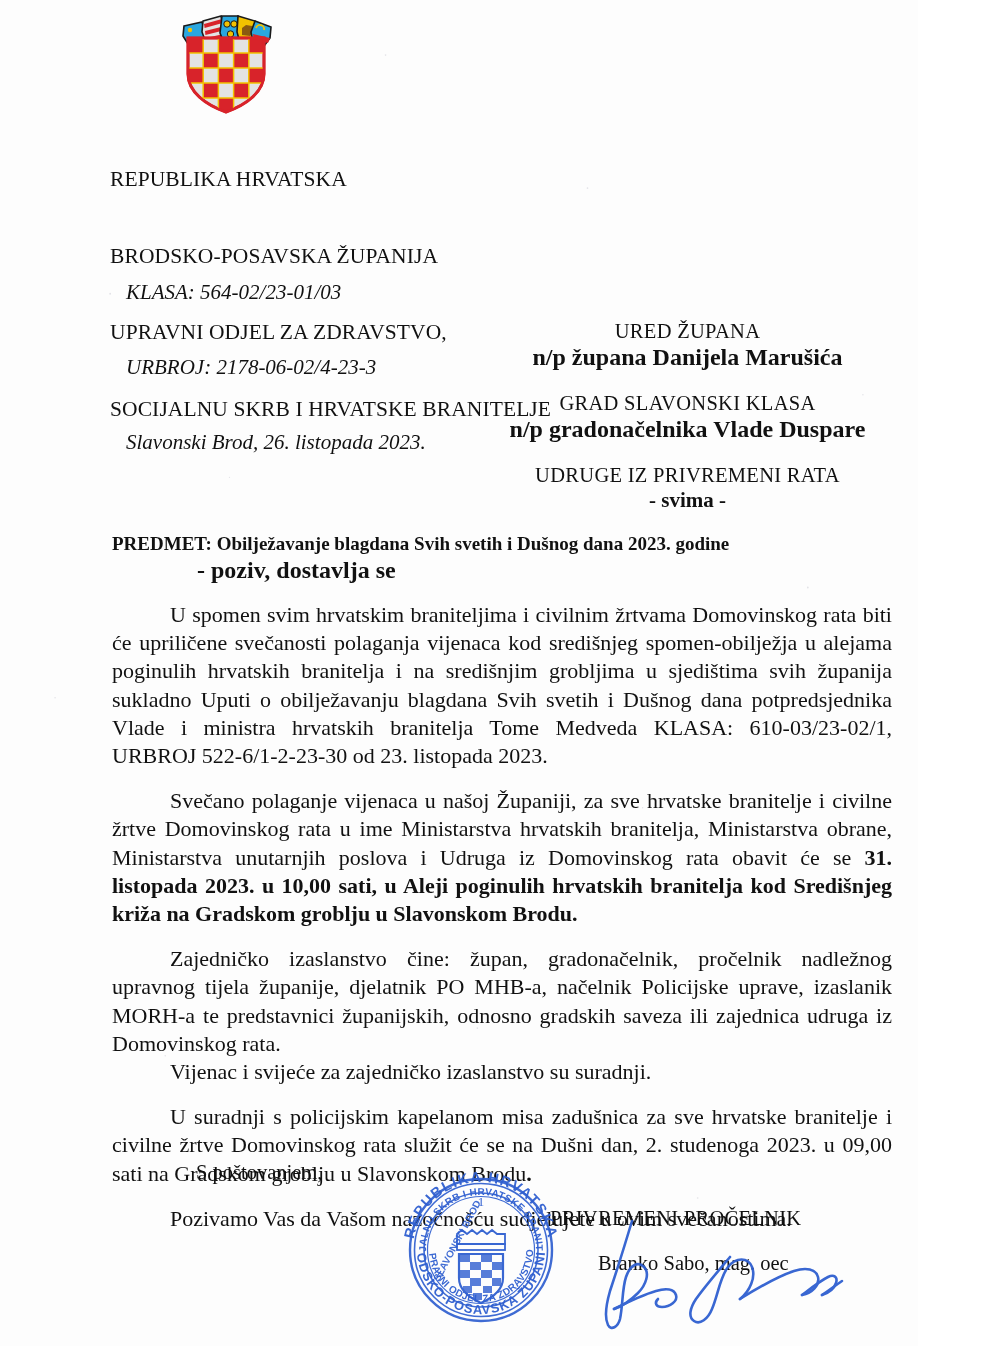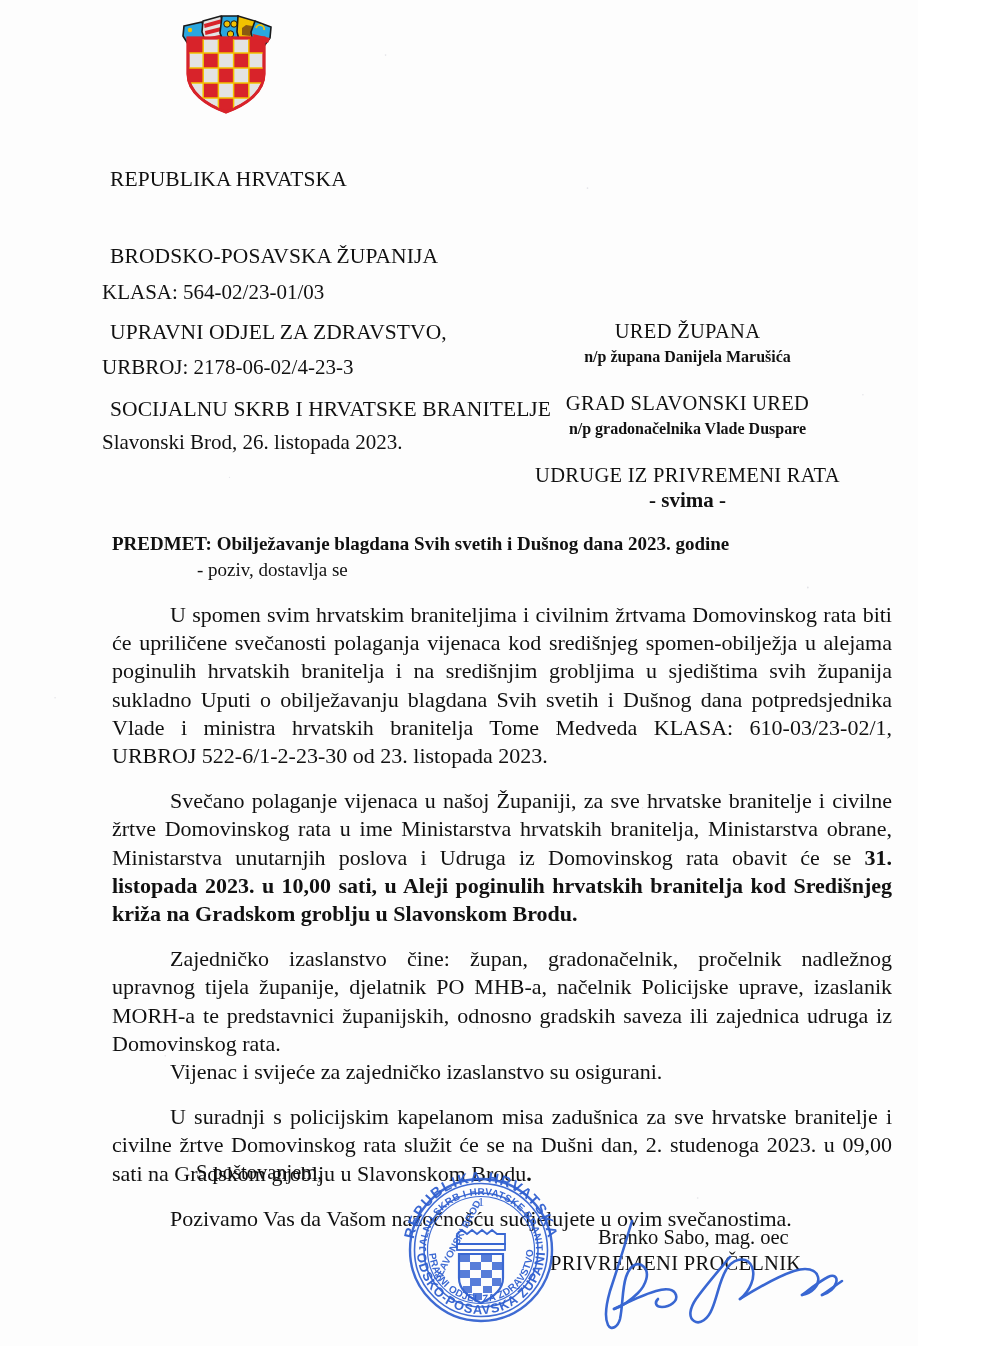--- a/index.html
+++ b/index.html
@@ -36,46 +36,47 @@
     font-size: 21.5px;
     line-height: 25.5px;
     letter-spacing: 0.1px;
     white-space: pre;
   }
   #letterhead .ln { display: block; }
 
   
   #refblock {
     position: absolute;
-    left: 102px;
+    left: 126px;
     top: 230px;
     font-size: 21px;
     line-height: 25px;
     white-space: pre;
+    font-style: italic;
   }
   #refblock .ln { display: block; }
 
   
   #addressees {
     position: absolute;
     left: 460px;
     top: 318px;
     width: 455px;
     text-align: center;
   }
   .addr-group { margin-bottom: 20px; }
   .addr-group:last-child { margin-bottom: 0; }
   .addr-l1 {
     font-size: 20.5px;
     font-weight: normal;
     line-height: 26px;
     letter-spacing: 0.3px;
   }
   .addr-l2 {
-    font-size: 16px;
+    font-size: 24px;
     font-weight: bold;
     line-height: 26px;
     font-family: Liberation Serif, serif;
   }
   .addr-sub {
     font-size: 21px;
     font-weight: bold;
     line-height: 25px;
   }
 
@@ -85,23 +86,24 @@
     left: 112px;
     top: 531px;
     width: 790px;
   }
   #subject .subj-main {
     font-size: 19px;
     font-weight: bold;
     line-height: 26px;
   }
   #subject .subj-sub {
-    font-size: 19px;
+    font-size: 24px;
     line-height: 26px;
     padding-left: 85px;
+    font-weight: bold;
   }
 
   
   #body {
     position: absolute;
     left: 112px;
     top: 601px;
     width: 780px;
     font-size: 22px;
     line-height: 28.2px;
@@ -250,52 +252,52 @@
     <span class="ln">URBROJ: 2178-06-02/4-23-3</span>
     <span class="ln">Slavonski Brod, 26. listopada 2023.</span>
   </div>
 
   <div id="addressees">
     <div class="addr-group">
       <div class="addr-l1">URED ŽUPANA</div>
       <div class="addr-l2">n/p župana Danijela Marušića</div>
     </div>
     <div class="addr-group">
-      <div class="addr-l1">GRAD SLAVONSKI URED</div>
+      <div class="addr-l1">GRAD SLAVONSKI KLASA</div>
       <div class="addr-l2">n/p gradonačelnika Vlade Duspare</div>
     </div>
     <div class="addr-group">
       <div class="addr-l1">UDRUGE IZ PRIVREMENI RATA</div>
       <div class="addr-sub">- svima -</div>
     </div>
   </div>
 
   <div id="subject">
     <div class="subj-main">PREDMET: Obilježavanje blagdana Svih svetih i Dušnog dana 2023. godine</div>
     <div class="subj-sub">- poziv, dostavlja se</div>
   </div>
 
   <div id="body">
     <p><span>U spomen svim hrvatskim braniteljima i civilnim žrtvama Domovinskog rata biti će upriličene svečanosti polaganja vijenaca kod središnjeg spomen-obilježja u alejama poginulih hrvatskih branitelja i na središnjim grobljima u sjedištima svih županija sukladno Uputi o obilježavanju blagdana Svih svetih i Dušnog dana potpredsjednika Vlade i ministra hrvatskih branitelja Tome Medveda KLASA: 610-03/23-02/1, URBROJ 522-6/1-2-23-30 od 23. listopada 2023.</span></p>
 
     <p><span>Svečano polaganje vijenaca u našoj Županiji, za sve hrvatske branitelje i civilne žrtve Domovinskog rata u ime Ministarstva hrvatskih branitelja, Ministarstva obrane, Ministarstva unutarnjih poslova i Udruga iz Domovinskog rata obavit će se </span><b>31. listopada 2023. u 10,00 sati, u Aleji poginulih hrvatskih branitelja kod Središnjeg križa na Gradskom groblju u Slavonskom Brodu.</b></p>
 
     <p><span>Zajedničko izaslanstvo čine: župan, gradonačelnik, pročelnik nadležnog upravnog tijela županije, djelatnik PO MHB-a, načelnik Policijske uprave, izaslanik MORH-a te predstavnici županijskih, odnosno gradskih saveza ili zajednica udruga iz Domovinskog rata.</span></p>
-    <p class="nojustify noindent-follow"><span>Vijenac i svijeće za zajedničko izaslanstvo su osigurani.</span></p>
+    <p class="nojustify noindent-follow"><span>Vijenac i svijeće za zajedničko izaslanstvo su suradnji.</span></p>
 
     <p><span>U suradnji s policijskim kapelanom misa zadušnica za sve hrvatske branitelje i civilne žrtve Domovinskog rata služit će se na Dušni dan, 2. studenoga 2023. u 09,00 sati na Gradskom groblju u Slavonskom Brodu</span><b>.</b></p>
 
     <p class="nojustify"><span>Pozivamo Vas da Vašom nazočnošću sudjelujete u ovim svečanostima.</span></p>
   </div>
 
   <div id="closing">S poštovanjem,</div>
 
   <div id="signature">
+    <div id="sig-title">PRIVREMENI PROČELNIK</div>
     <div id="sig-name">Branko Sabo, mag. oec</div>
-    <div id="sig-title">PRIVREMENI PROČELNIK</div>
   </div>
 
   <div id="stamp">
     <svg viewBox="0 0 176 176" width="176" height="176" aria-hidden="true">
       <defs>
         <path id="arcOuterTop" d="M 20,88 A 68,68 0 0 1 156,88"></path>
         <path id="arcOuterBottom" d="M 24,88 A 64,64 0 0 0 152,88"></path>
         <path id="arcInnerTop" d="M 33,88 A 55,55 0 0 1 143,88"></path>
         <path id="arcInnerBottom" d="M 36,88 A 52,52 0 0 0 140,88"></path>
         <clipPath id="stampShieldClip">

